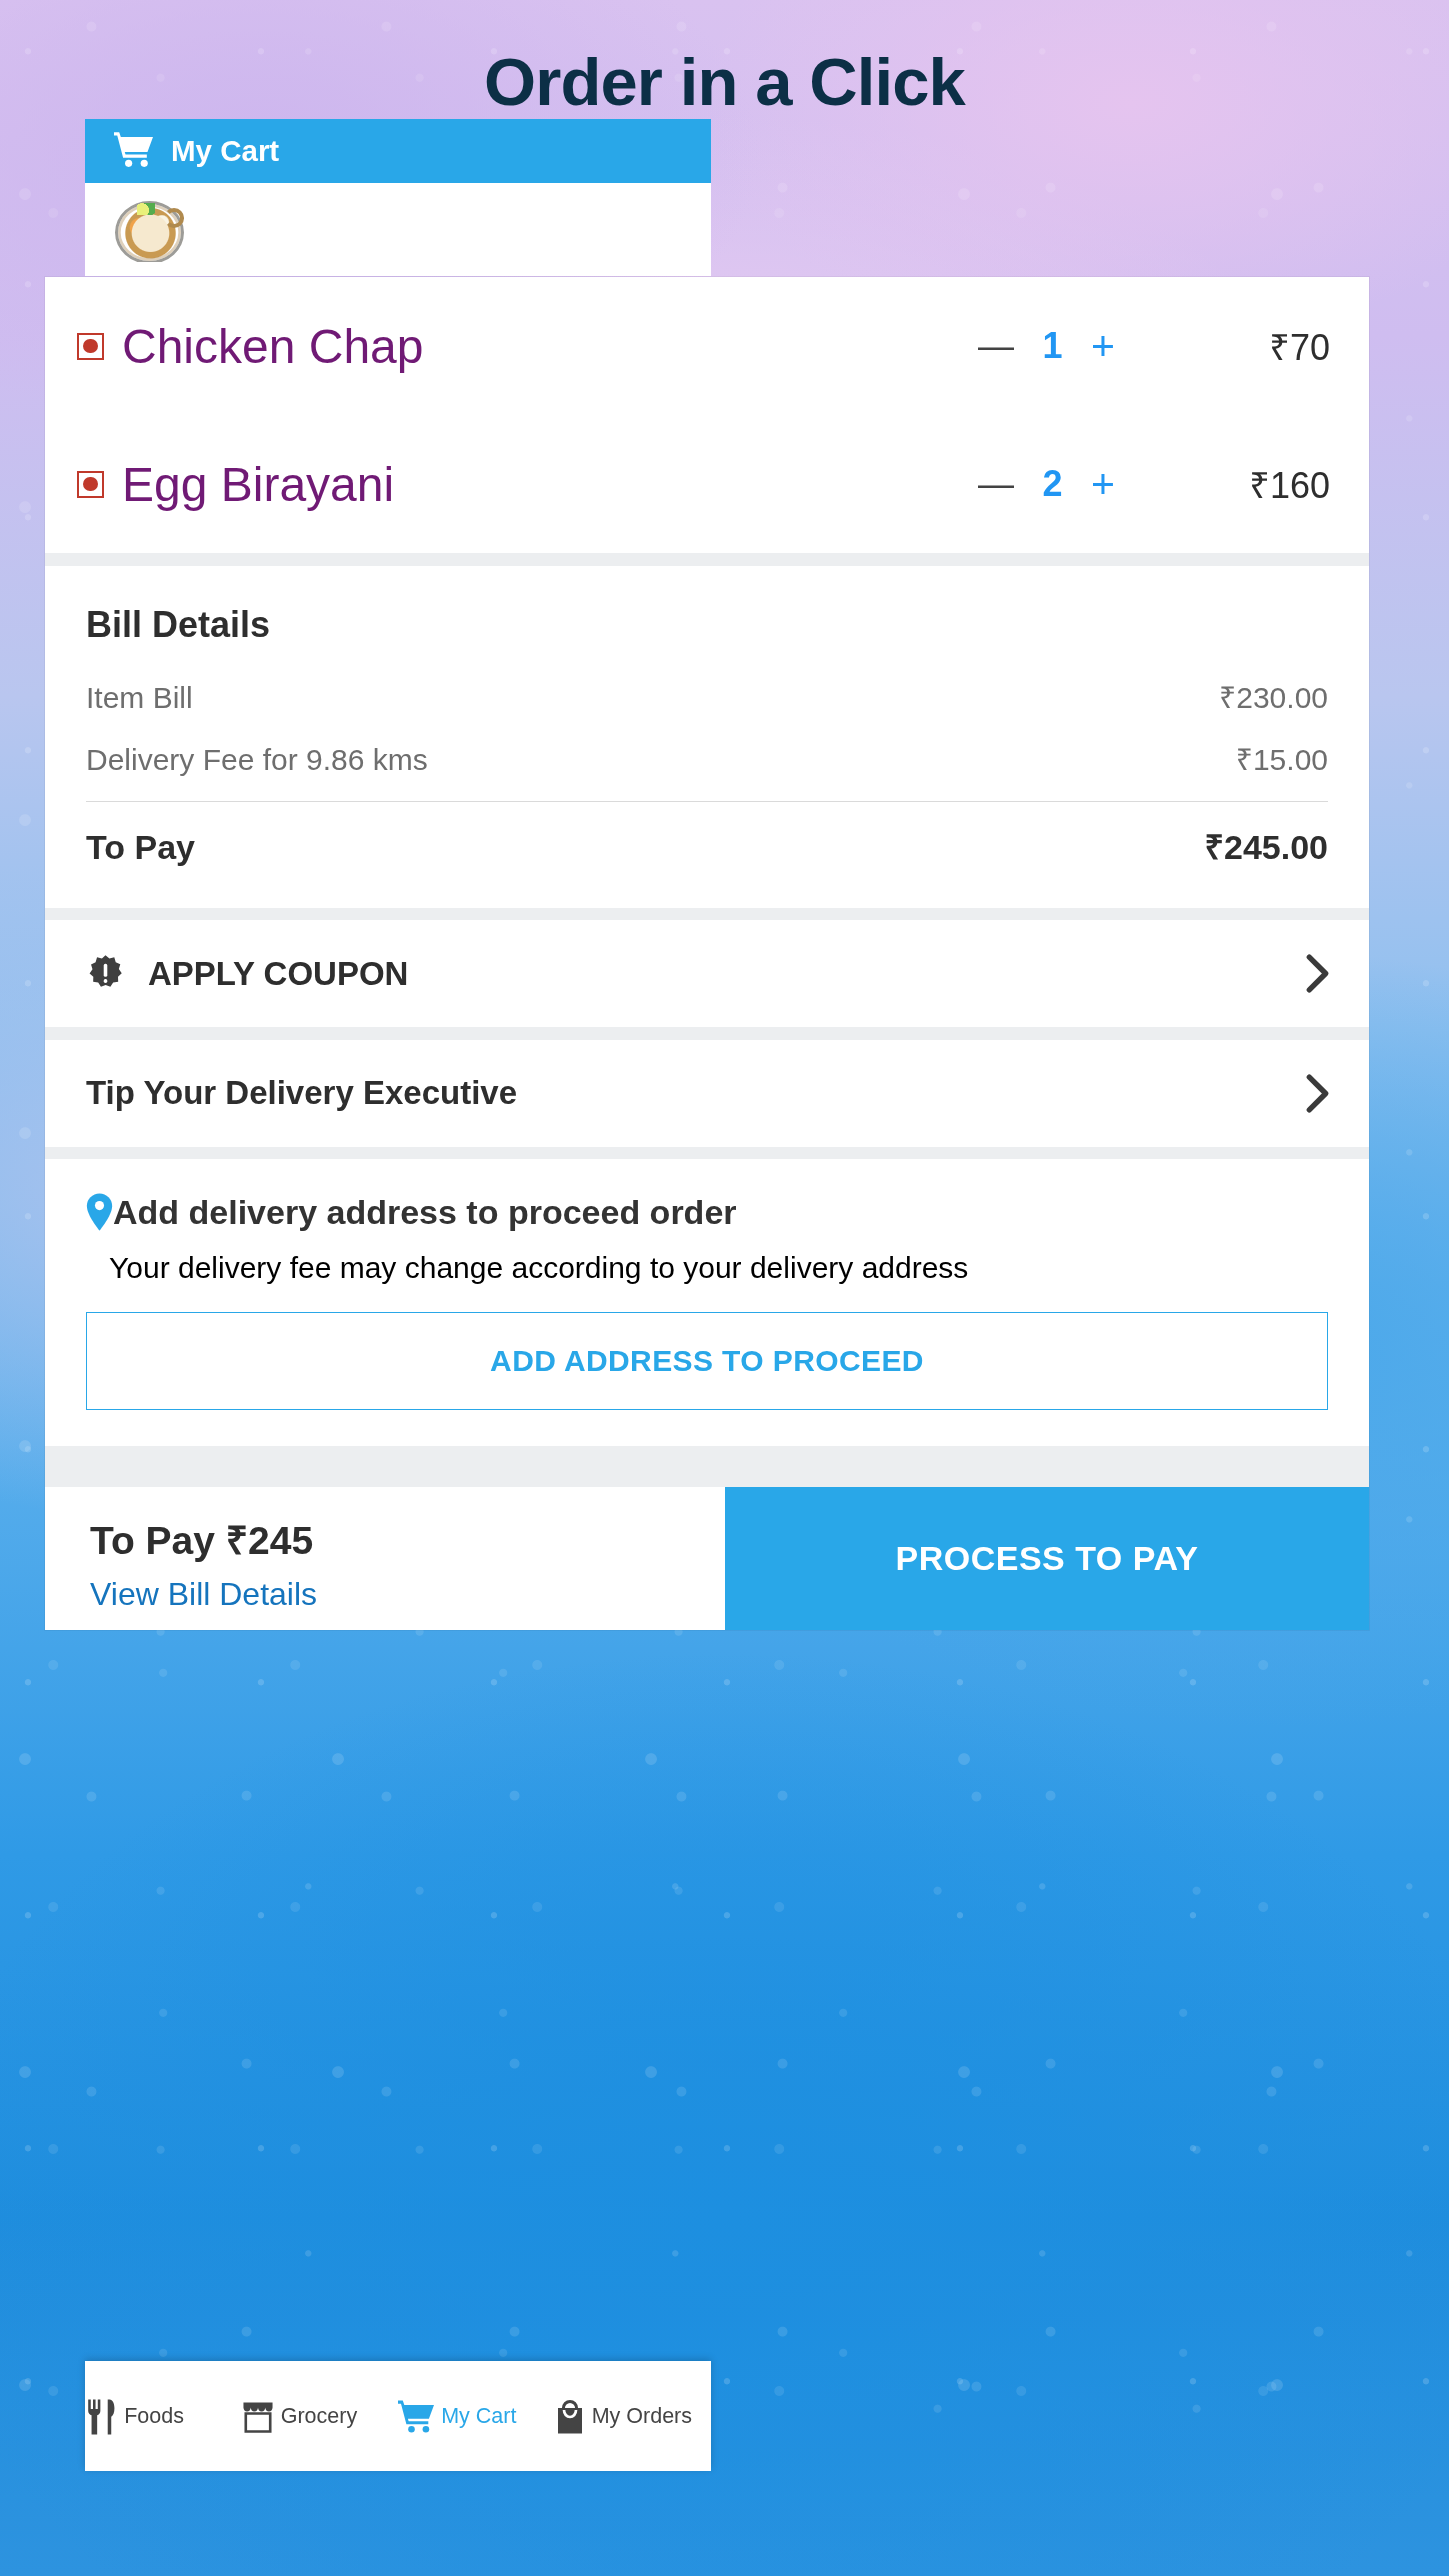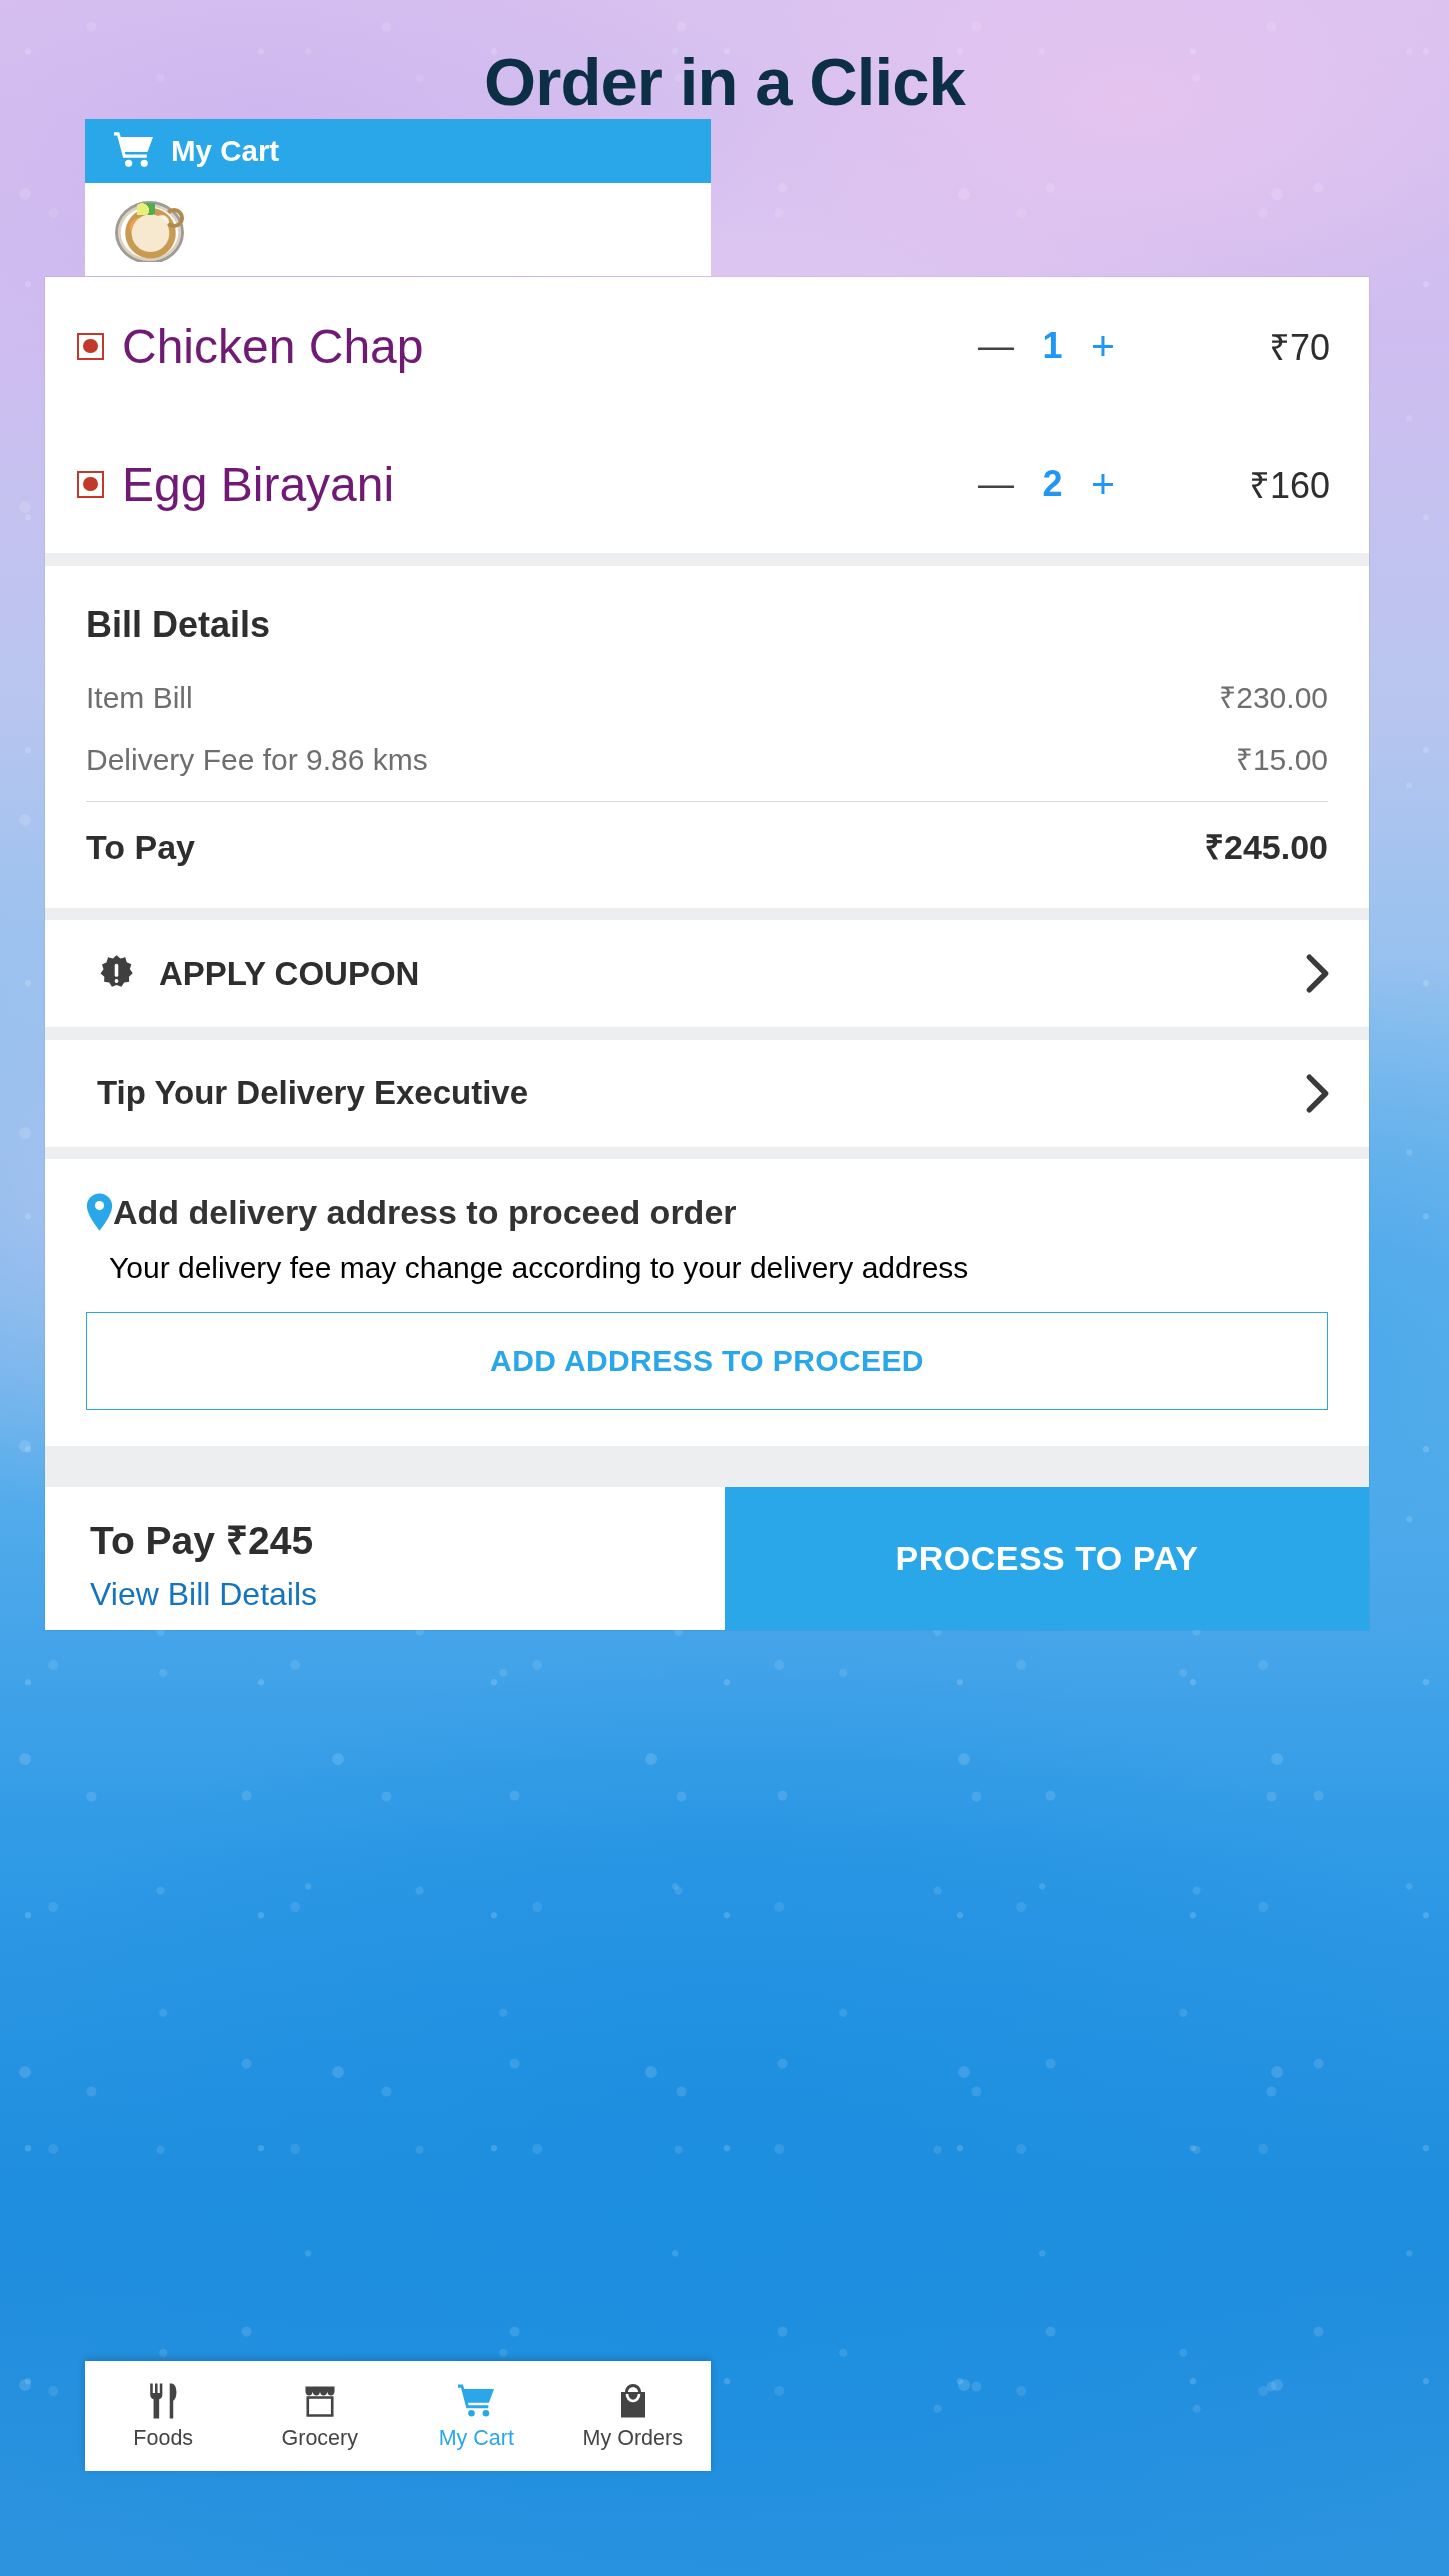--- a/index.html
+++ b/index.html
@@ -144,21 +144,21 @@
   .bill-line{ display:flex; justify-content:space-between; align-items:baseline; margin-bottom:21.5px; }
   .bill-line .k{ font-size:30px; color:#6e6e6e; }
   .bill-line .v{ font-size:30px; color:#6e6e6e; }
   .bill-sep{ height:0.9px; background:#dadada; margin:19.7px 0 21.5px; }
   .bill-total{ display:flex; justify-content:space-between; align-items:baseline; padding-bottom:9px; }
   .bill-total .k{ font-size:34px; font-weight:bold; color:#2e2e2e; }
   .bill-total .v{ font-size:34px; font-weight:bold; color:#2e2e2e; }
 
   .opt-row{
     display:flex; align-items:center; gap:23px;
-    height:107px; padding:0 39px 0 52px; cursor:pointer;
+    height:107px; padding:0 39px 0 41px; cursor:pointer;
   }
   .opt-label{ font-size:33px; font-weight:bold; color:#2e2e2e; flex:1 1 auto; }
   .chev{ color:#3a3a3a; font-size:0; line-height:0; }
   .coupon-icon{ width:39px; height:39px; flex:0 0 auto; }
 
   .addr-block{ padding:34px 41px 36px 41px; }
   .addr-head{ display:flex; align-items:flex-start; gap:0; }
   .pin-icon{ width:27px; height:38px; flex:0 0 auto; }
   .addr-title{ font-size:34px; font-weight:bold; color:#333; }
   .addr-sub{ font-size:30px; color:#000000; line-height:1.3; margin:16px 0 25px 23px; max-width:939px; }
@@ -181,21 +181,21 @@
   }
 
   
   .bottom-nav{
     position:absolute; left:85px; top:2361px; width:626px; height:110px;
     background:#fff; z-index:7;
     display:flex; align-items:center;
     box-shadow:0 -1.8px 7.2px rgba(0,0,0,.18);
   }
   .nav-item{
-    flex:1 1 0; display:flex; flex-direction:column; align-items:center; gap:7.2px;
+    flex:1 1 0; display:flex; flex-direction:row; align-items:center; gap:7.2px;
     cursor:pointer;
   }
   .nav-label{ font-size:21.5px; color:#444; }
   .nav-item.active .nav-label{ color:#29a7e8; }
   .nav-ico{ height:38px; display:flex; align-items:flex-end; }
 </style>
 </head>
 <body>
 
 <div class="page-title">Order in a Click</div>

